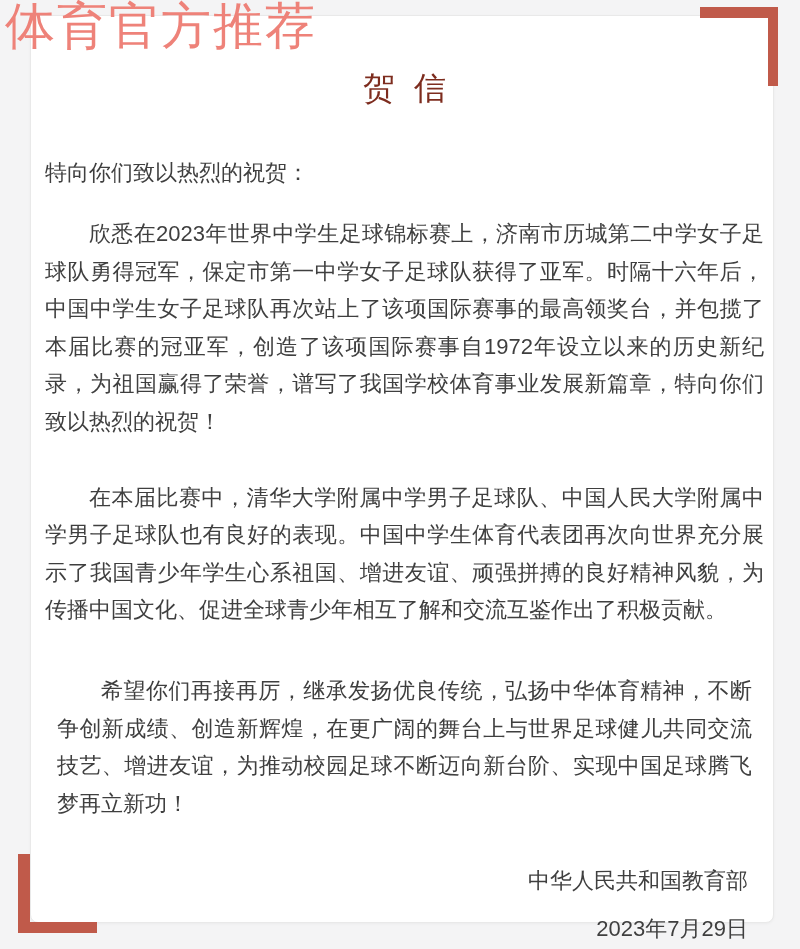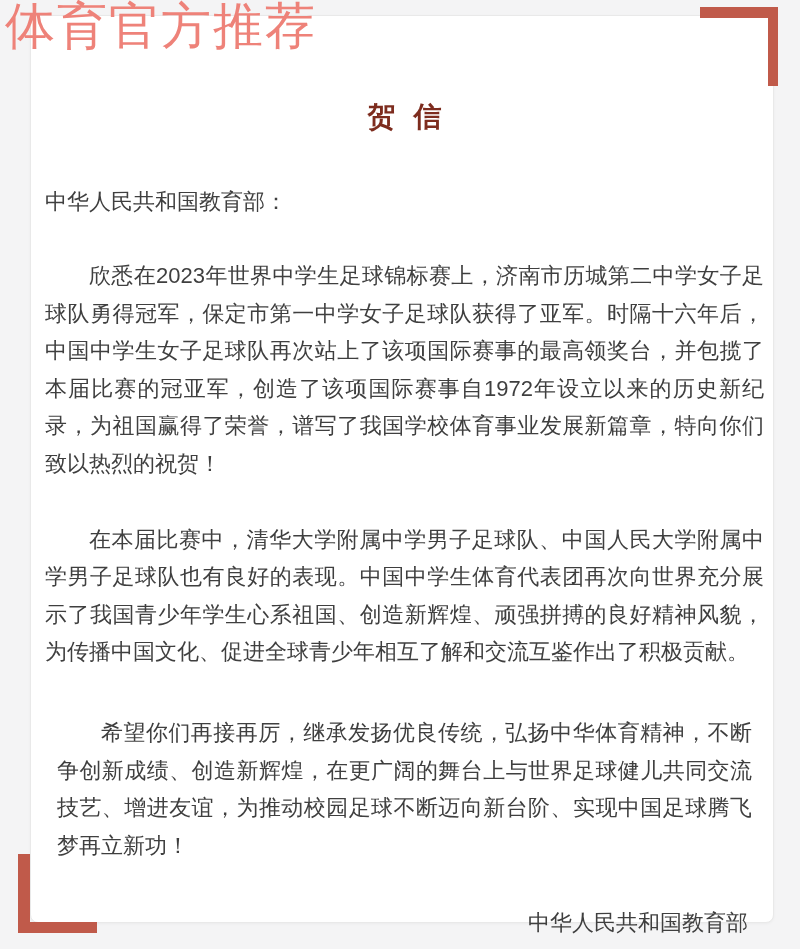--- a/index.html
+++ b/index.html
@@ -43,39 +43,39 @@
     left:700px;top:7px;width:78px;height:79px;
     border-top:11px solid var(--accent);
     border-right:10px solid var(--accent);
   }
   .corner-bl{
     left:18px;top:854px;width:79px;height:79px;
     border-left:12px solid var(--accent);
     border-bottom:11px solid var(--accent);
   }
   .title{
-    margin:86px 0 0;
+    margin:57px 0 0;
     text-align:center;
-    font-size:28px;font-weight:bold;
+    font-size:32px;font-weight:normal;
     line-height:30px;
     color:var(--title);
     word-spacing:10px;
   }
   .salutation{
     margin:55px 0 0;
     font-size:22px;line-height:30px;
     color:var(--text);
   }
   .body-para{
     font-size:22px;line-height:37.6px;
     color:var(--text);
     text-align:justify;
     text-indent:2em;
   }
-  .para-1{margin:40px 0 0;}
+  .para-1{margin:27px 0 0;}
   .para-2{margin:38px 0 0;}
   .para-3{margin:43px 12px 0;}
   .signature{
     margin:38px 0 0;
     text-align:right;
     padding-right:10px;
   }
   .signature p{
     margin:6px;
     font-size:22px;line-height:42px;
@@ -83,25 +83,25 @@
   }
 </style>
 </head>
 <body>
 
 <div class="page">
 
   <div class="card">
     <h1 class="title">贺 信</h1>
 
-    <p class="salutation">中华人民共和国教育部：</p>
+    <p class="salutation">特向你们致以热烈的祝贺：</p>
 
     <p class="body-para para-1">欣悉在2023年世界中学生足球锦标赛上，济南市历城第二中学女子足球队勇得冠军，保定市第一中学女子足球队获得了亚军。时隔十六年后，中国中学生女子足球队再次站上了该项国际赛事的最高领奖台，并包揽了本届比赛的冠亚军，创造了该项国际赛事自1972年设立以来的历史新纪录，为祖国赢得了荣誉，谱写了我国学校体育事业发展新篇章，特向你们致以热烈的祝贺！</p>
 
-    <p class="body-para para-2">在本届比赛中，清华大学附属中学男子足球队、中国人民大学附属中学男子足球队也有良好的表现。中国中学生体育代表团再次向世界充分展示了我国青少年学生心系祖国、创造新辉煌、顽强拼搏的良好精神风貌，为传播中国文化、促进全球青少年相互了解和交流互鉴作出了积极贡献。</p>
+    <p class="body-para para-2">在本届比赛中，清华大学附属中学男子足球队、中国人民大学附属中学男子足球队也有良好的表现。中国中学生体育代表团再次向世界充分展示了我国青少年学生心系祖国、增进友谊、顽强拼搏的良好精神风貌，为传播中国文化、促进全球青少年相互了解和交流互鉴作出了积极贡献。</p>
 
     <p class="body-para para-3">希望你们再接再厉，继承发扬优良传统，弘扬中华体育精神，不断争创新成绩、创造新辉煌，在更广阔的舞台上与世界足球健儿共同交流技艺、增进友谊，为推动校园足球不断迈向新台阶、实现中国足球腾飞梦再立新功！</p>
 
     <div class="signature">
       <p>中华人民共和国教育部</p>
       <p>2023年7月29日</p>
     </div>
   </div>
 
   <div class="corner corner-tr"></div>

